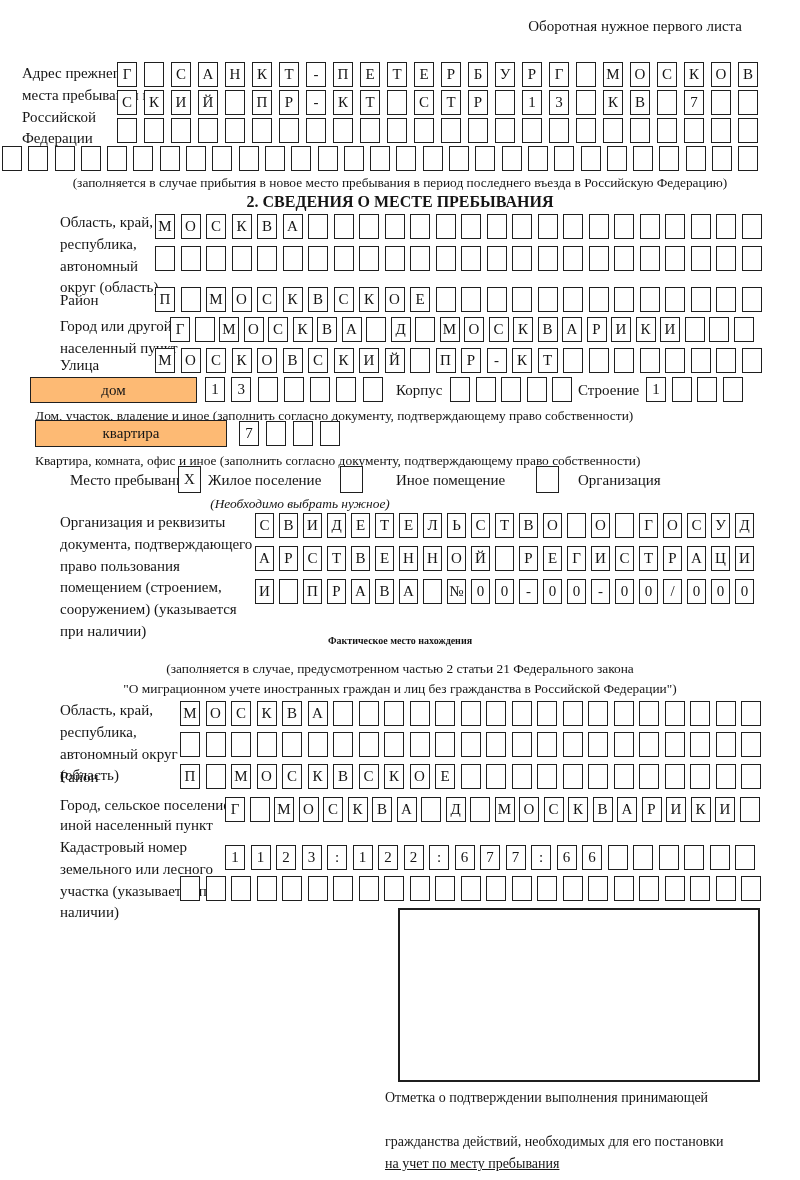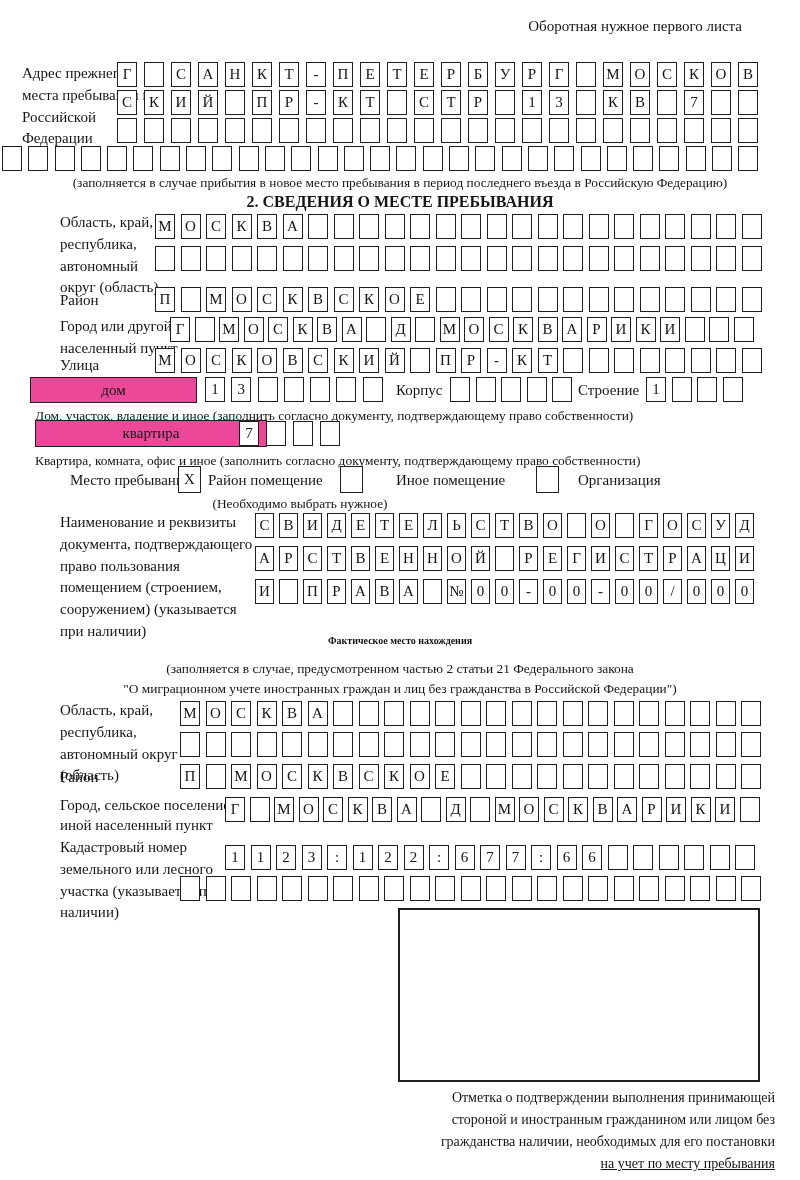--- a/index.html
+++ b/index.html
@@ -20,29 +20,29 @@
   .g7  { gap: 7px; }
   .g6  { gap: 6.3px; }
   .g55 { gap: 5.5px; }
   .g5  { gap: 5px; }
   .g45 { gap: 4.5px; }
   .lbl { position: absolute; font-size: 15px; line-height: 1.45; }
   .note { position: absolute; font-size: 13.4px; line-height: 1.4; }
   .center { left: 0; width: 100%; text-align: center; }
   .bold { font-weight: bold; }
   .widebox {
-    position: absolute; border: 1.5px solid #1f1f1f; background: #ec4899;
+    position: absolute; border: 1.5px solid #1f1f1f; background: #fdba74;
     display: flex; align-items: center; justify-content: center; font-size: 15px;
   }
   .cb {
     position: absolute; width: 23px; height: 27px; border: 1.5px solid #1f1f1f;
     display: flex; align-items: center; justify-content: center; font-size: 15px; background: #fff;
   }
   .bigbox { position: absolute; border: 2px solid #1f1f1f; background: #fff; }
-  .cap { position: absolute; font-size: 14px; text-align: right; }
+  .cap { position: absolute; font-size: 14px; text-align: left; }
 </style>
 </head>
 <body>
 
 <div class="page">
 
   <div class="abs" style="top:18px; right:58px; font-size:15px;">Оборотная нужное первого листа</div>
 
   <div class="lbl" style="left:22px; top:63px; width:128px;">Адрес прежнего места пребывания в Российской Федерации</div>
   <div class="row g7" style="left:117px; top:62px;">
@@ -316,39 +316,39 @@
     </div>
   <div class="lbl" style="left:578px; top:380px;">Строение</div>
   <div class="row g55" style="left:646px; top:377px;">
       <span class="cell">1</span>
       <span class="cell"></span>
       <span class="cell"></span>
       <span class="cell"></span>
     </div>
   <div class="note" style="left:35px; top:407px;">Дом, участок, владение и иное (заполнить согласно документу, подтверждающему право собственности)</div>
 
-  <div class="widebox" style="left:35px; top:420px; width:232px; height:27px;">квартира</div>
+  <div class="widebox" style="left:35px; top:420px; width:192px; height:27px;">квартира</div>
   <div class="row g7" style="left:239px; top:421px;">
       <span class="cell">7</span>
       <span class="cell"></span>
       <span class="cell"></span>
       <span class="cell"></span>
     </div>
   <div class="note" style="left:35px; top:452px;">Квартира, комната, офис и иное (заполнить согласно документу, подтверждающему право собственности)</div>
 
   <div class="lbl" style="left:38px; top:470px;margin-left:32px;">Место пребывания:</div>
   <div class="cb" style="left:178px; top:466px;">X</div>
-  <div class="lbl" style="left:208px; top:470px;">Район помещение</div>
+  <div class="lbl" style="left:208px; top:470px;">Жилое поселение</div>
   <div class="cb" style="left:340px; top:466px;"></div>
   <div class="lbl" style="left:396px; top:470px;text-align:right;">Иное помещение</div>
   <div class="cb" style="left:536px; top:466px;"></div>
   <div class="lbl" style="left:578px; top:470px;">Организация</div>
-  <div class="note" style="left:100px; top:495px; width:400px; text-align:center;">(Необходимо выбрать нужное)</div>
-
-  <div class="lbl" style="left:60px; top:512px; width:200px;">Наименование и реквизиты документа, подтверждающего право пользования помещением (строением, сооружением) (указывается при наличии)</div>
+  <div class="note" style="left:100px; top:495px; width:400px; text-align:center;font-style:italic;">(Необходимо выбрать нужное)</div>
+
+  <div class="lbl" style="left:60px; top:512px; width:200px;">Организация и реквизиты документа, подтверждающего право пользования помещением (строением, сооружением) (указывается при наличии)</div>
   <div class="row g5 small" style="left:255px; top:513px;">
       <span class="cell">С</span>
       <span class="cell">В</span>
       <span class="cell">И</span>
       <span class="cell">Д</span>
       <span class="cell">Е</span>
       <span class="cell">Т</span>
       <span class="cell">Е</span>
       <span class="cell">Л</span>
       <span class="cell">Ь</span>
@@ -566,17 +566,16 @@
       <span class="cell"></span>
       <span class="cell"></span>
       <span class="cell"></span>
       <span class="cell"></span>
       <span class="cell"></span>
       <span class="cell"></span>
     </div>
 
   <div class="bigbox" style="left:398px; top:908px; width:362px; height:174px;"></div>
   <div class="cap" style="left:385px; top:1090px; width:390px;">Отметка о подтверждении выполнения принимающей</div>
-  <div class="cap" style="left:385px; top:1112px; width:390px;">стороной и иностранным гражданином или лицом без</div>
-  <div class="cap" style="left:385px; top:1134px; width:390px;">гражданства наличии, необходимых для его постановки</div>
+  <div class="cap" style="left:385px; top:1134px; width:390px;">гражданства действий, необходимых для его постановки</div>
   <div class="cap" style="left:385px; top:1156px; width:390px;text-decoration:underline;">на учет по месту пребывания</div>
 
 </div>
 
 </body></html>

